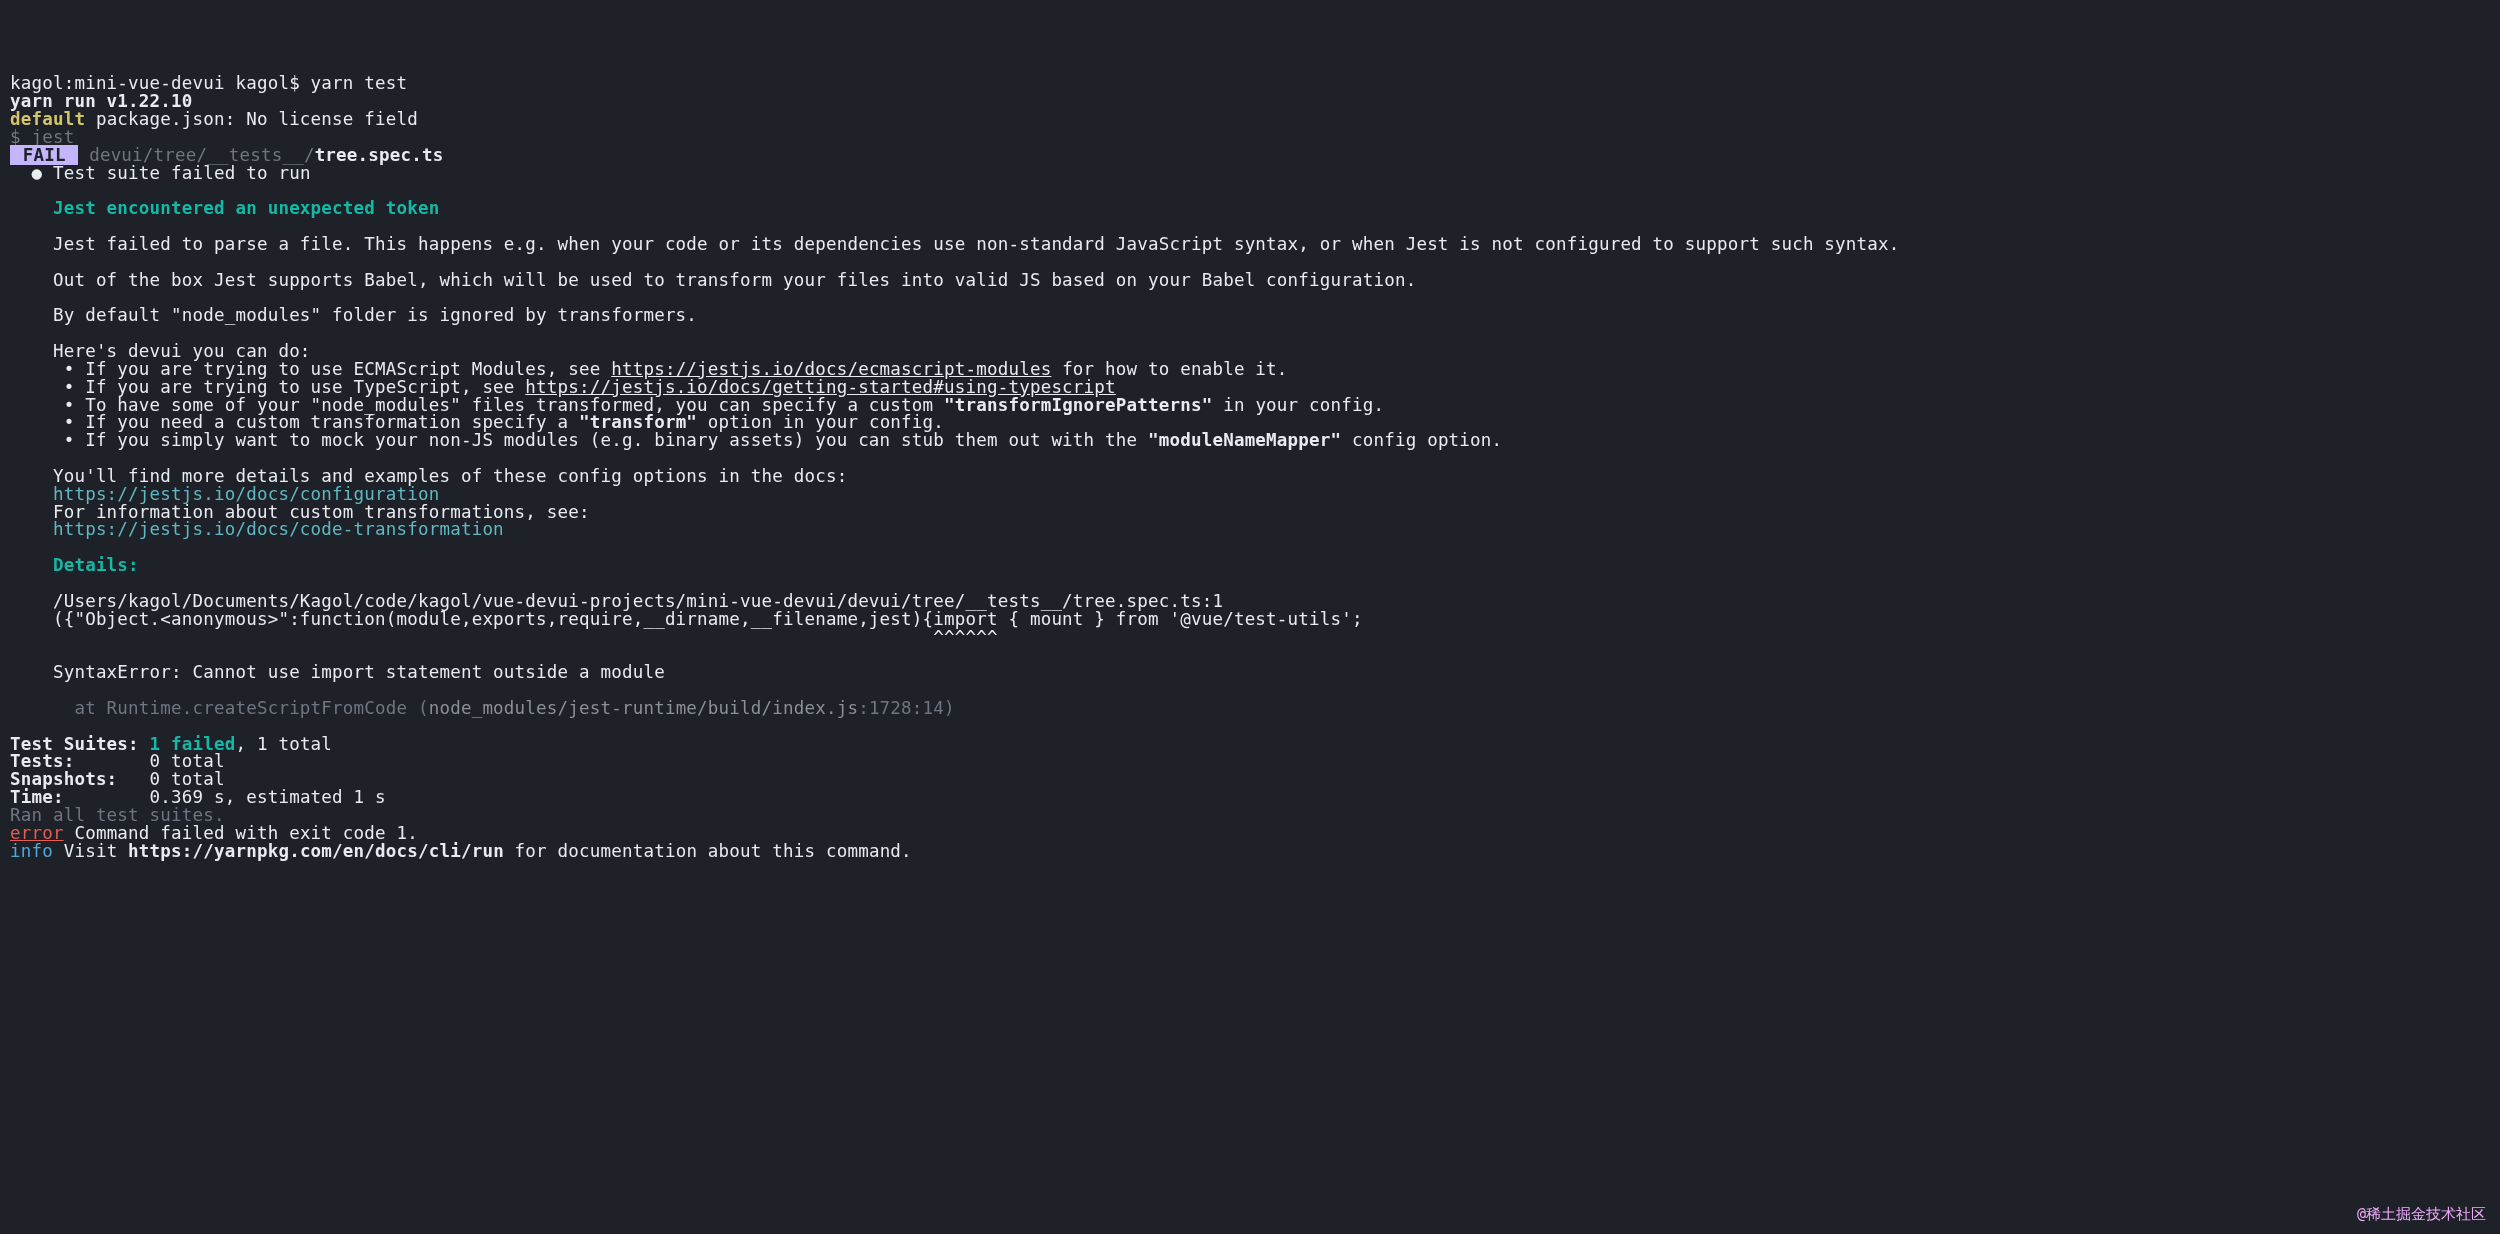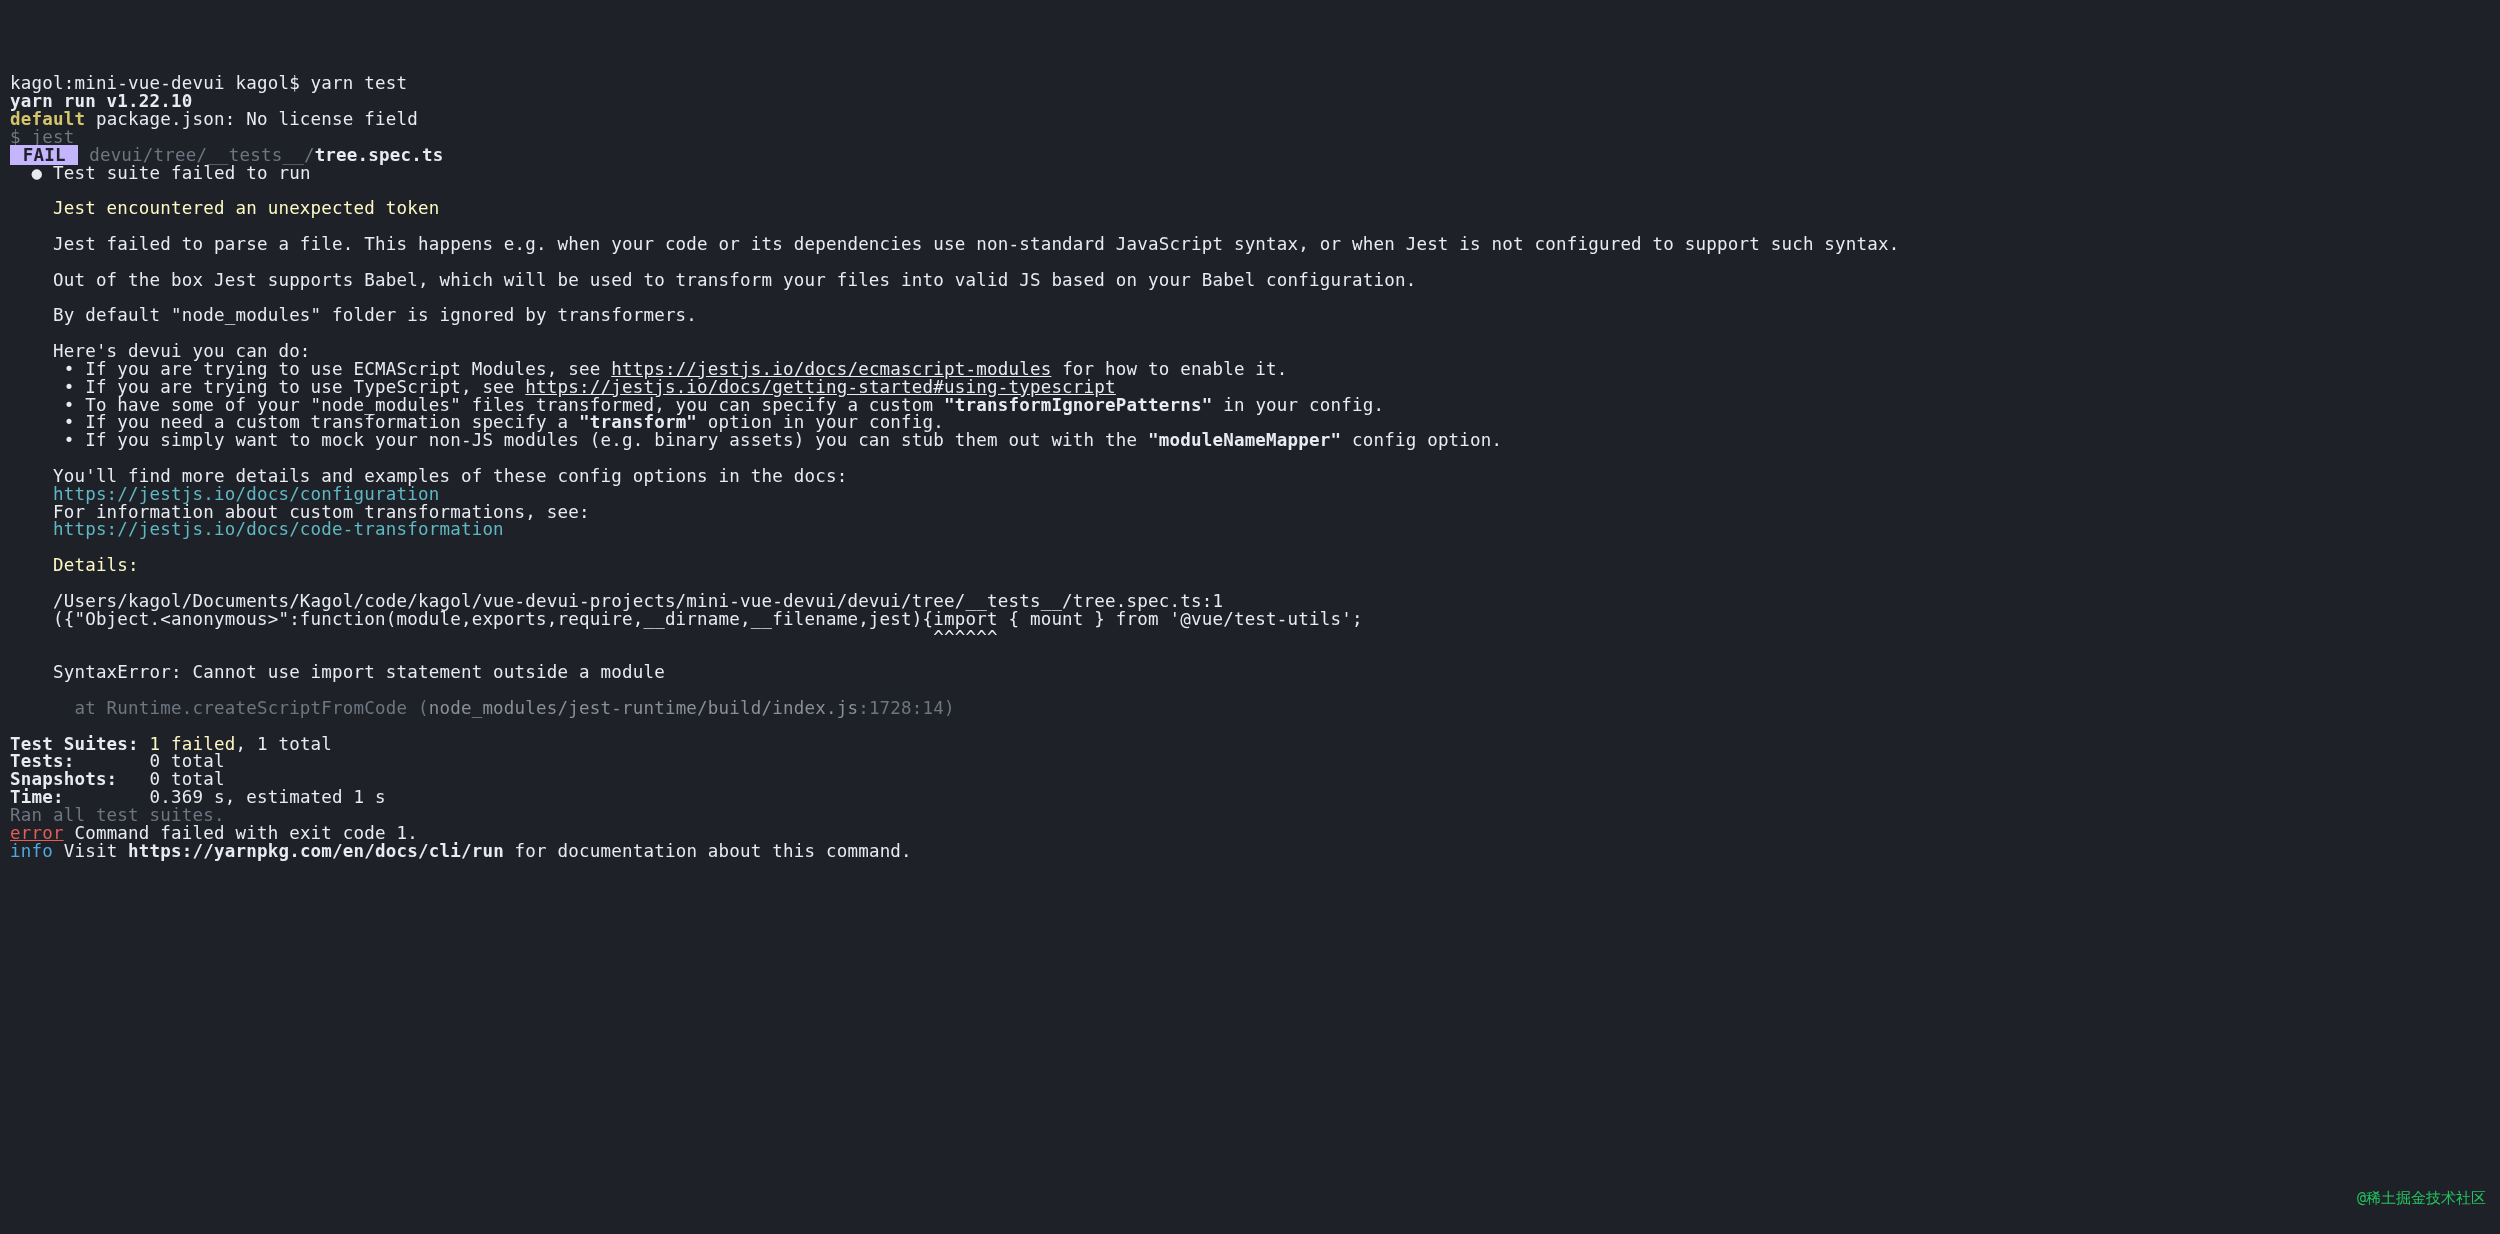--- a/index.html
+++ b/index.html
@@ -13,35 +13,35 @@
     padding: 4px 10px 0 10px;
     overflow-x: hidden;
     letter-spacing: 0.2px;
   }
   .white   { color: #e8ebef; }
   .bold    { font-weight: 700; }
   .gray    { color: #6e7681; }
   .dimgray { color: #8b8f96; }
   .yellow  { color: #d4c56b; }
   .red     { color: #e25d56; text-decoration: underline; }
-  .red-b   { color: #fef9c3; font-weight: 400; }
+  .red-b   { color: #14b8a6; font-weight: 700; }
   .cyan    { color: #5fb8c2; }
   .blue    { color: #4fa8d8; text-align: center; }
   .fail-badge {
     background: #c4b5fd;
     color: #1e2128;
     font-weight: 700;
     padding: 0 2px;
   }
   .underline { text-decoration: underline; }
   .watermark {
     position: fixed;
     right: 14px;
-    bottom: 28px;
-    color: #22c55e;
+    bottom: 12px;
+    color: #f0abfc;
     font-size: 15px;
     letter-spacing: 0;
   }
 </style>
 </head>
 <body>
 
 
 
 <div><span class="white">kagol:mini-vue-devui kagol$ </span><span class="white">yarn test</span>

